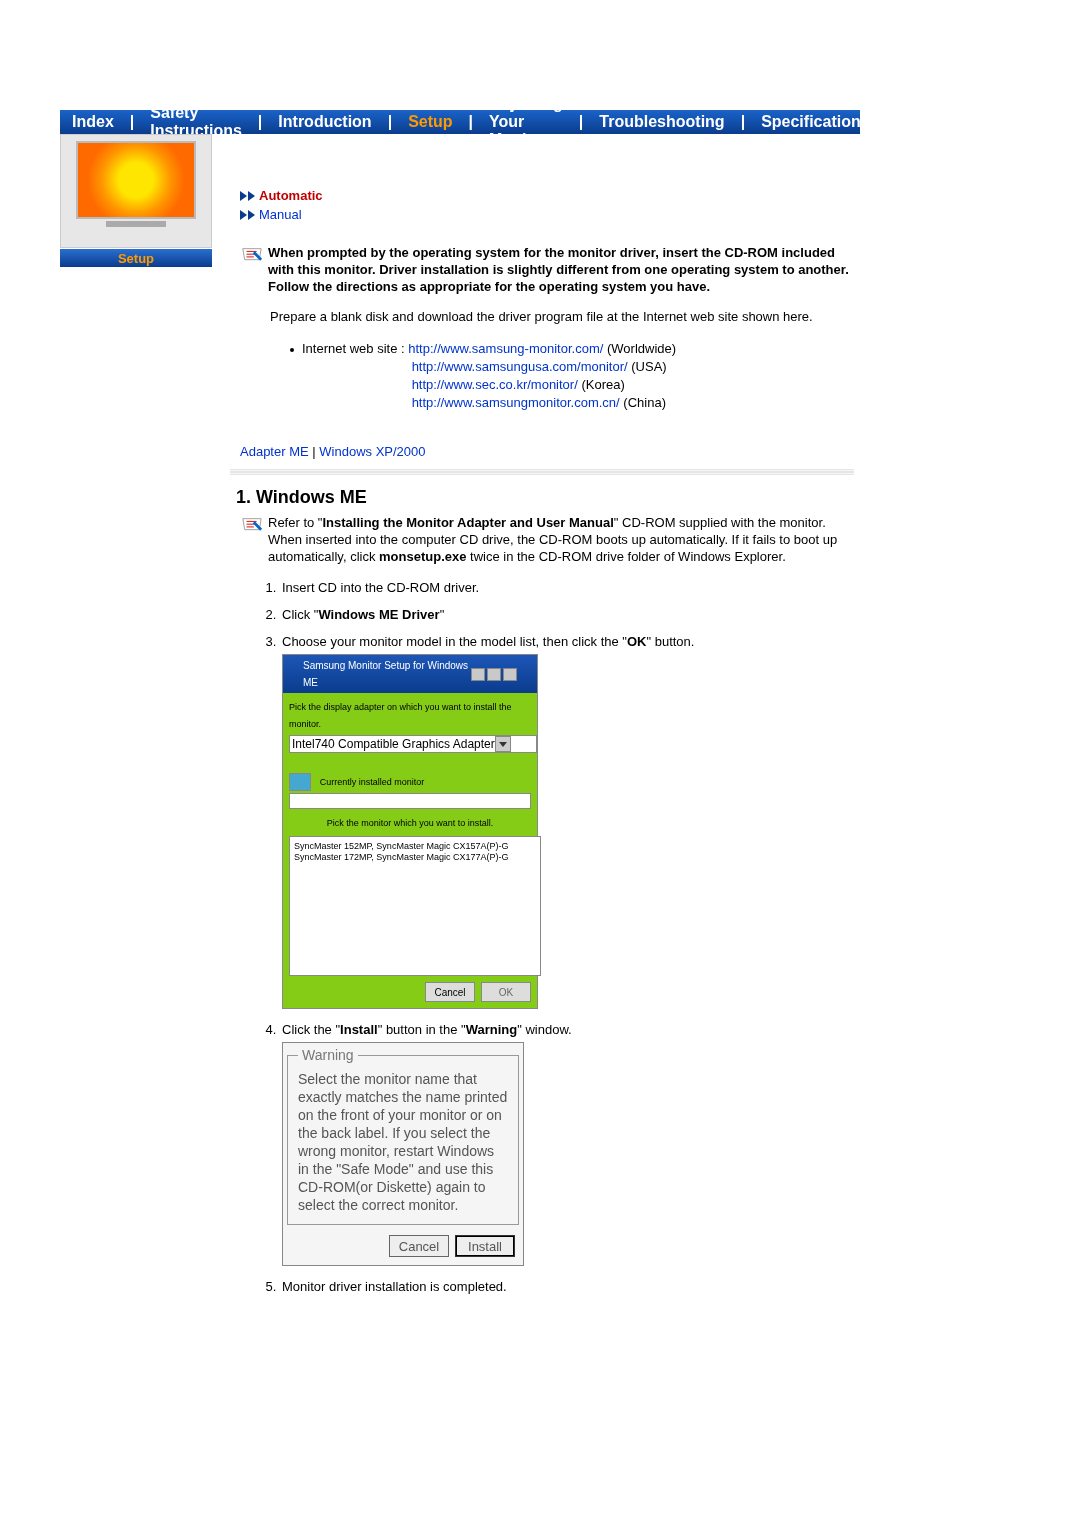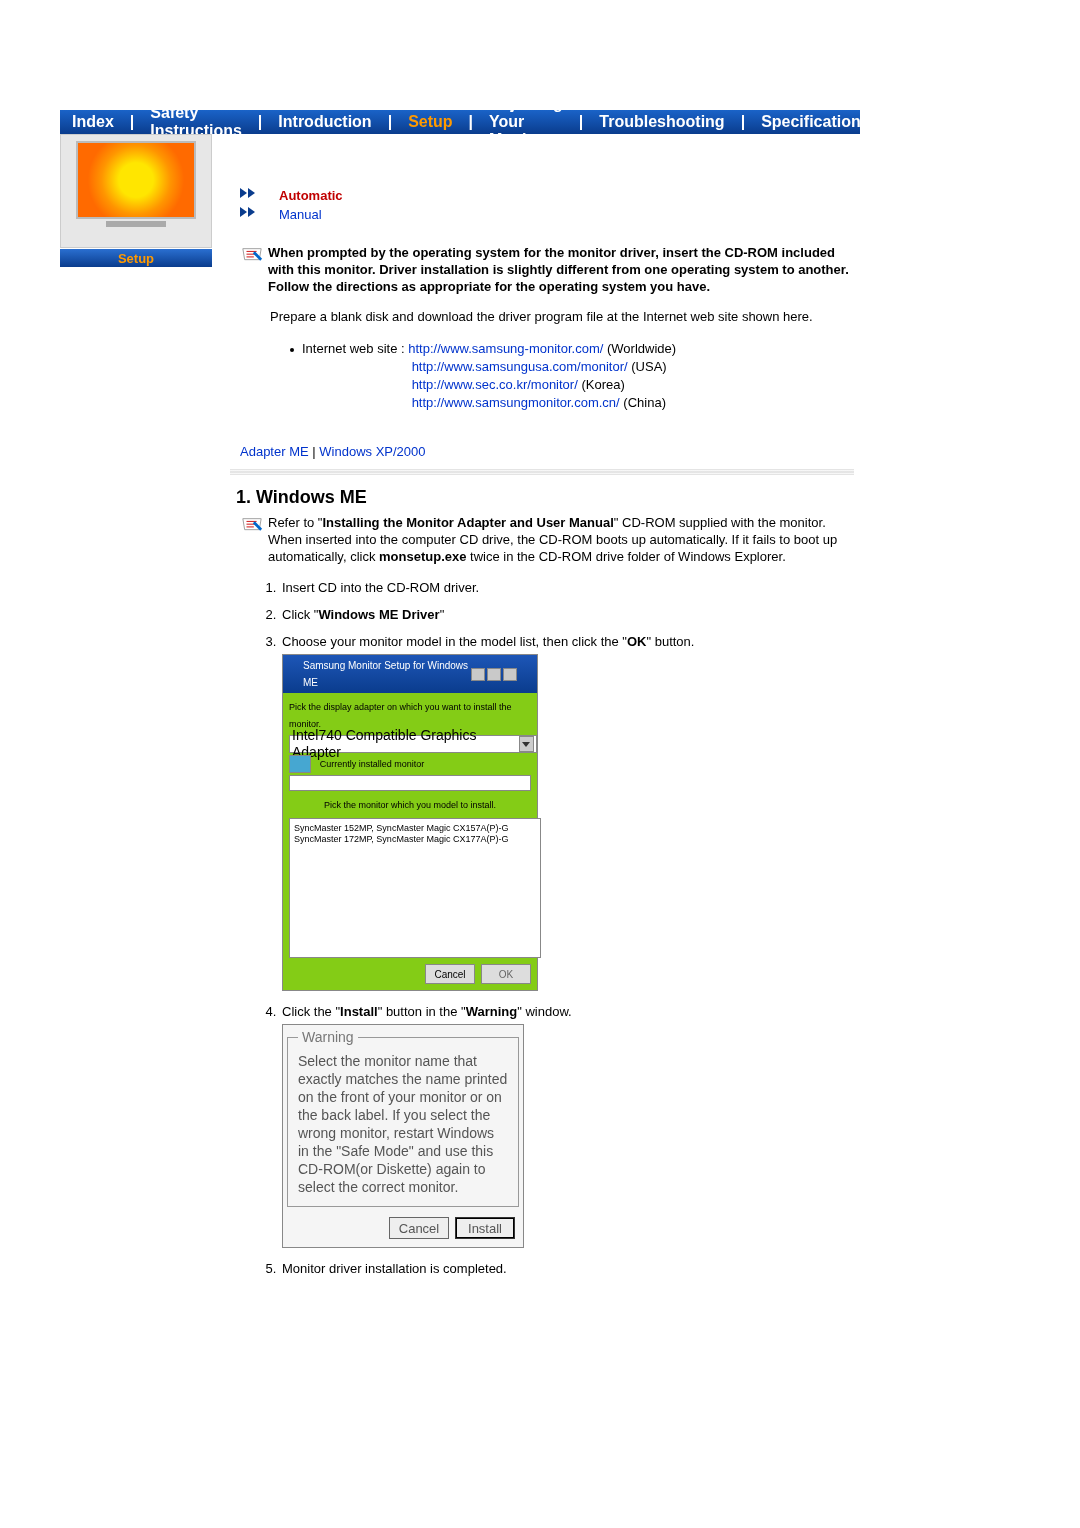--- a/index.html
+++ b/index.html
@@ -98,21 +98,21 @@
     width:0;height:0;border-top:4px solid transparent;border-bottom:4px solid transparent;border-left:6px solid #0a3c8d;margin-top:3px;flex:0 0 6px;
   }
   .main{
     flex:1;
     padding:8px 6px 40px 18px;
   }
   .tabs{
     padding:44px 0 16px 10px;
   }
   .tab-row{
-    display:flex;gap:24px;padding:2px 0;font-size:13px;
+    display:flex;align-items:center;gap:4px;padding:2px 0;font-size:13px;
   }
   .dbl-arrow{
     display:inline-flex;gap:1px;
   }
   .dbl-arrow span{
     width:0;height:0;border-top:5px solid transparent;border-bottom:5px solid transparent;border-left:7px solid #0a3c8d;
   }
   .tab-row.auto{color:#c00000;font-weight:bold;}
   .tab-row.manual{color:#0033cc;cursor:pointer;}
   .icon-box{
@@ -148,21 +148,21 @@
   .shot1-title{
     background:linear-gradient(#1d56b7,#0a3c8d);
     color:#fff;
     font-size:10px;
     display:flex;align-items:center;justify-content:space-between;
     padding:2px 20px;
   }
   .wm-btns{display:flex;gap:2px;}
   .wm-btns span{width:12px;height:11px;background:#c9c9c9;border:1px solid #888;display:inline-block;}
   .shot1-body{padding:4px 6px 6px;background:#84cc16;}
-  .shot1-select{width:100%;height:16px;border:1px solid #888;background:#fff;font-size:14px;padding:0 2px;display:flex;justify-content:space-between;align-items:center;}
+  .shot1-select{width:100%;height:16px;border:1px solid #888;background:#fff;font-size:12px;padding:0 2px;display:flex;justify-content:flex-start;align-items:center;}
   .drp{width:14px;height:14px;background:#ccc;border:1px solid #888;display:flex;align-items:center;justify-content:center;}
   .drp::after{content:"";border-left:4px solid transparent;border-right:4px solid transparent;border-top:5px solid #333;}
   .shot1-list{width:100%;height:130px;border:1px solid #888;background:#fff;font-size:9px;padding:4px;margin-top:2px;line-height:11px;}
   .mini-monitor{width:20px;height:16px;border:1px solid #888;background:#46a7d1;display:inline-block;margin-right:6px;vertical-align:middle;}
   .shot1-btns{display:flex;justify-content:flex-end;gap:6px;padding:6px 0 0;}
   .dlg-btn{min-width:48px;height:18px;border:1px solid #888;background:#ddd;font-size:10px;display:flex;align-items:center;justify-content:center;color:#666;}
   .dlg-btn.avail{color:#000;}
   .shot2{
     border:1px solid #888;width:240px;padding:0;margin:4px 0 2px 0;font-size:14px;color:#555;background:#f5f5f5;position:relative;
   }
@@ -291,26 +291,26 @@
                   <span></span>
                   <span></span>
                 </span>
             </div>
             <div class="shot1-body">
               <div style="font-size:9px;padding:2px 0;">Pick the display adapter on which you want to install the monitor.</div>
               <div class="shot1-select">
                 <span>Intel740 Compatible Graphics Adapter</span>
                 <span class="drp"></span>
               </div>
-              <div style="padding:2px 0 2px;">
+              <div style="padding:12px 0 2px;margin-top:8px;">
                 <span class="mini-monitor"></span>
                 <span style="font-size:9px;">Currently installed monitor</span>
               </div>
               <div style="border:1px solid #888;background:#fff;height:14px;margin-bottom:4px;"></div>
-              <div style="font-size:9px;padding:2px 0;text-align:center;">Pick the monitor which you model to install.</div>
+              <div style="font-size:9px;padding:2px 0;text-align:center;">Pick the monitor which you want to install.</div>
               <div class="shot1-list">
                 <div>SyncMaster 152MP, SyncMaster Magic CX157A(P)-G</div>
                 <div>SyncMaster 172MP, SyncMaster Magic CX177A(P)-G</div>
               </div>
               <div class="shot1-btns">
                 <div class="dlg-btn avail">Cancel</div>
                 <div class="dlg-btn">OK</div>
               </div>
             </div>
           </div>

